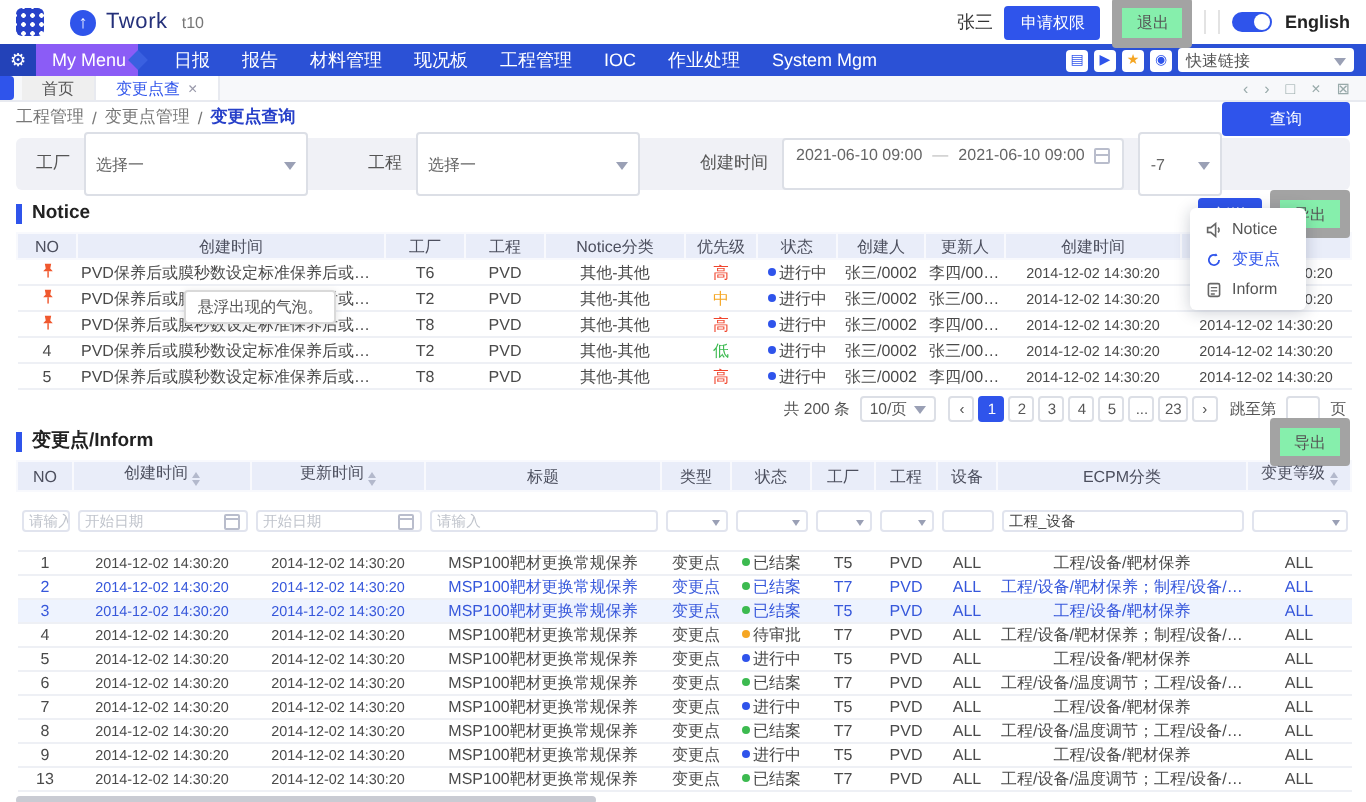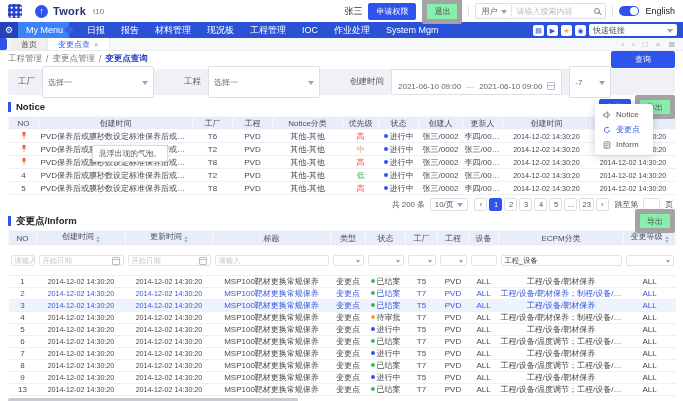--- a/index.html
+++ b/index.html
@@ -3,41 +3,41 @@
 <meta charset="utf-8">
 <style>
   *{box-sizing:border-box;margin:0;padding:0;font-family:"Liberation Sans","DejaVu Sans",sans-serif}
   html,body{width:683px;height:401px;overflow:hidden;background:#fff}
   .app{position:relative;width:683px;height:401px;font-size:9px;color:#333;background:#fff}
 
   
   .topbar{height:22px;display:flex;align-items:center;padding:0 8px;gap:5px;background:#fff}
   .grid-btn{width:14px;height:14px;border-radius:3px;background:#2741c9;background-image:radial-gradient(circle,#fff 1px,transparent 1.3px);background-size:4.5px 4.5px;background-position:1.5px 1.5px}
   .logo-badge{width:13px;height:13px;border-radius:50%;background:#2f54eb;color:#fff;font-size:9px;font-weight:bold;display:flex;align-items:center;justify-content:center;margin-left:8px}
-  .logo-text{font-weight:bold;font-size:11px;color:#24307a;letter-spacing:.3px}
+  .logo-text{font-weight:normal;font-size:11px;color:#24307a;letter-spacing:.3px}
   .logo-sub{font-size:8px;color:#777;margin-left:2px}
   .top-right{margin-left:auto;display:flex;align-items:center;gap:6px}
   .btn{border-radius:2px;font-size:8px;padding:2px 7px;display:inline-flex;align-items:center;cursor:pointer;white-space:nowrap}
   .btn-primary{background:#2f54eb;color:#fff;border:1px solid #2f54eb}
   .btn-outline{background:#86efac;color:#555;border:5px solid #a3a3a3}
   .vdiv{width:1px;height:12px;background:#e3e3e3}
   .search-combo{display:flex;align-items:center;border:1px solid #dcdfe6;border-radius:2px;height:16px;padding:0 5px;gap:4px;color:#666;font-size:8px}
   .search-combo .ph{color:#bdbdbd;width:74px}
   .caret{width:0;height:0;border:3px solid transparent;border-top:4px solid #9aa0b5;display:inline-block;transform:translateY(2px)}
   .mag{width:6px;height:6px;border:1px solid #888;border-radius:50%;position:relative;flex:none}
   .mag::after{content:"";position:absolute;width:4px;height:1px;background:#888;right:-3px;bottom:-1px;transform:rotate(45deg)}
   .switch{width:20px;height:10px;border-radius:5px;background:#2f54eb;position:relative;flex:none}
   .switch::after{content:"";position:absolute;top:1px;right:1px;width:8px;height:8px;border-radius:50%;background:#fff}
-  .lang{font-weight:normal;font-size:9px;color:#222}
+  .lang{font-weight:bold;font-size:9px;color:#222}
   .uname{font-size:9px;color:#333}
 
   
   .navbar{height:16px;background:#2b51d6;display:flex;align-items:center;color:#fff;font-size:9px}
   .gear-box{width:18px;height:16px;background:#2342b8;display:flex;align-items:center;justify-content:center;font-size:9px}
-  .mymenu{height:16px;display:flex;align-items:center;background:#3b82f6;padding:0 6px 0 8px;position:relative;margin-right:10px}
+  .mymenu{height:16px;display:flex;align-items:center;background:#8b5cf6;padding:0 6px 0 8px;position:relative;margin-right:10px}
   .mymenu::after{content:"";position:absolute;right:-5px;top:3px;width:10px;height:10px;background:#3a60e0;transform:rotate(45deg) scale(.7)}
   .nav-items{display:flex;gap:0}
   .nav-item{padding:12px 8px;line-height:16px;cursor:pointer;white-space:nowrap}
   .nav-right{margin-left:auto;display:flex;align-items:center;gap:3px;padding-right:6px}
   .qicon{width:11px;height:11px;background:#fff;border-radius:2px;font-size:7px;line-height:11px;text-align:center;display:inline-block}
   .quick-link{background:#fff;border-radius:2px;height:12px;display:flex;align-items:center;gap:14px;color:#555;font-size:8px;padding:0 4px;min-width:88px;justify-content:space-between}
 
   
   .tabrow{height:13px;background:#f7f8fa;display:flex;align-items:stretch;border-bottom:1px solid #e8eaf0}
   .tab-ind{width:7px;background:#2f54eb;border-radius:0 2px 2px 0;margin-right:4px}
@@ -48,21 +48,21 @@
 
   
   .crumbrow{height:16px;display:flex;align-items:center;padding:0 8px;font-size:8.5px;color:#777;gap:4px}
   .crumb-last{color:#2740c9;font-weight:bold}
   .crumbrow .btn-primary{margin-left:auto;padding:2px 23px}
 
   
   .filtercard{margin:2px 8px 4px;background:#f0f1f6;border-radius:3px;height:26px;display:flex;align-items:center;padding:0 10px;gap:7px;font-size:8.5px;color:#555}
   .sel-box{background:#fff;border:1px solid #dcdfe6;border-radius:2px;height:32px;display:flex;align-items:center;justify-content:space-between;padding:0 5px;color:#666;font-size:8px}
   .w110{width:112px}.w42{width:42px}
-  .date-box{background:#fff;border:1px solid #dcdfe6;border-radius:2px;height:16px;display:flex;align-items:flex-start;gap:5px;padding:12px 6px;color:#666;font-size:8px;white-space:nowrap}
+  .date-box{background:#fff;border:1px solid #dcdfe6;border-radius:2px;height:16px;display:flex;align-items:flex-end;gap:5px;padding:12px 6px;color:#666;font-size:8px;white-space:nowrap}
   .cal{width:8px;height:8px;border:1px solid #b9bdcc;border-radius:1px;position:relative;flex:none}
   .cal::before{content:"";position:absolute;left:0;right:0;top:1.5px;height:1px;background:#b9bdcc}
 
   
   .sechead{display:flex;align-items:center;height:16px;padding:0 8px;gap:4px;margin-top:1px}
   .sec-title{font-size:9.5px;font-weight:bold;color:#222;border-left:3px solid #2f54eb;padding-left:5px;line-height:10px}
   .sechead .spacer{margin-left:auto}
   .sechead .btn{padding:1.5px 7px;font-size:8px}
 
   
@@ -109,27 +109,20 @@
   <div class="topbar">
     <div class="grid-btn"></div>
     <div class="logo-badge">↑</div>
     <span class="logo-text">Twork</span>
     <span class="logo-sub">t10</span>
     <div class="top-right">
       <span class="uname">张三</span>
       <span class="btn btn-primary">申请权限</span>
       <span class="btn btn-outline">退出</span>
       <span class="vdiv"></span>
-      <span class="search-combo">
-        <span>用户</span>
-        <span class="caret"></span>
-        <span class="vdiv"></span>
-        <span class="ph">请输入搜索内容</span>
-        <span class="mag"></span>
-      </span>
       <span class="vdiv"></span>
       <span class="switch"></span>
       <span class="lang">English</span>
     </div>
   </div>
 
   <div class="navbar">
     <div class="gear-box">⚙</div>
     <div class="mymenu">My Menu</div>
     <div class="nav-items">

